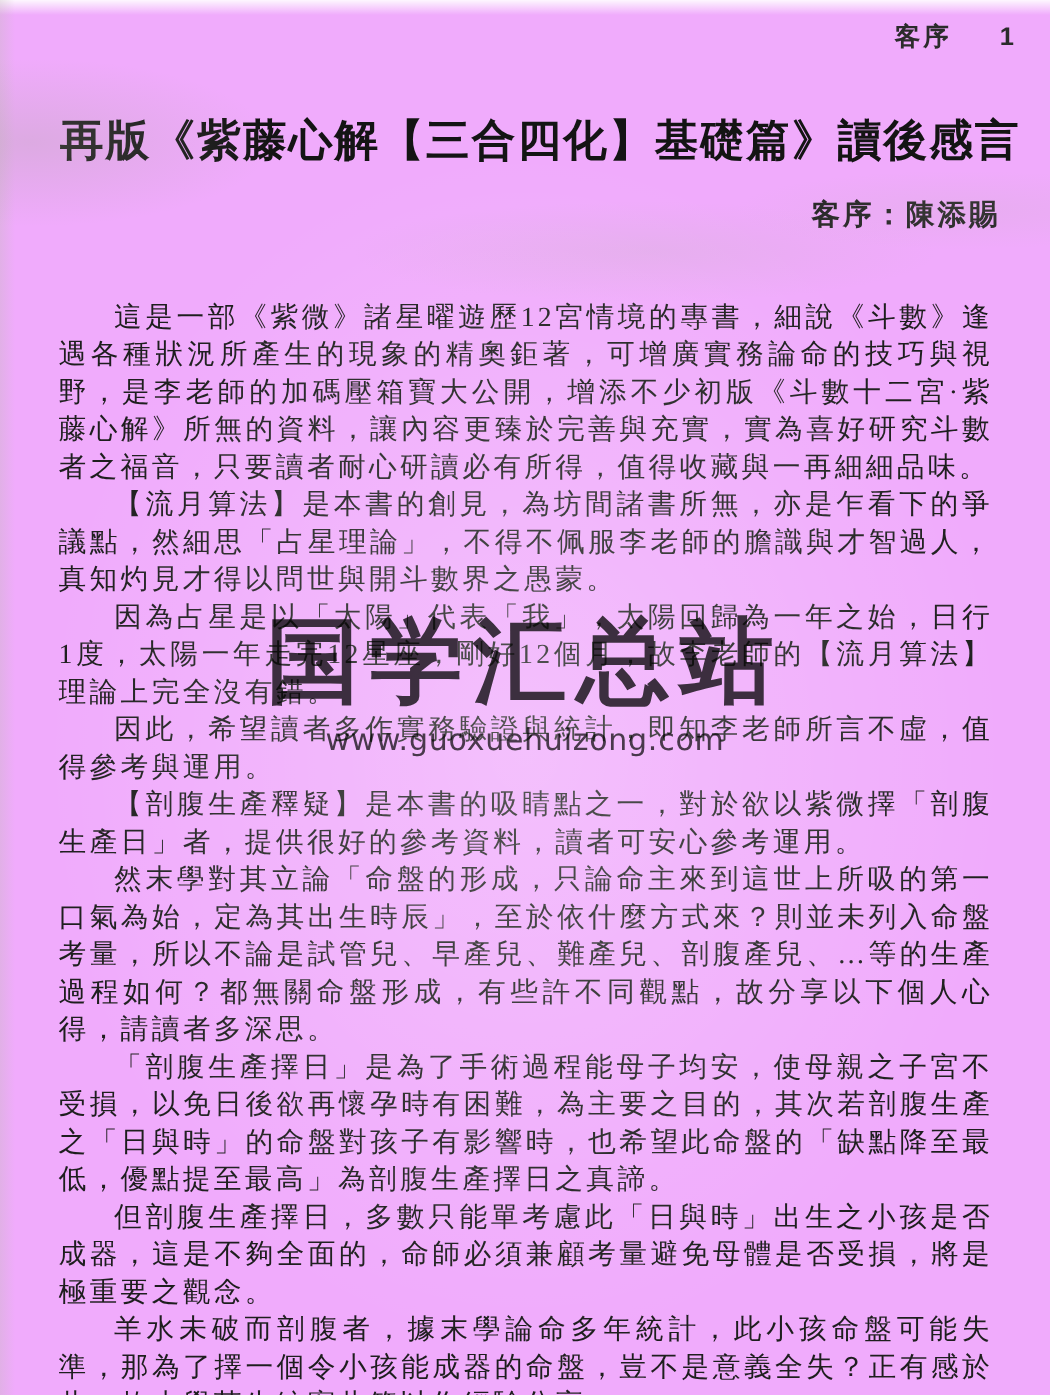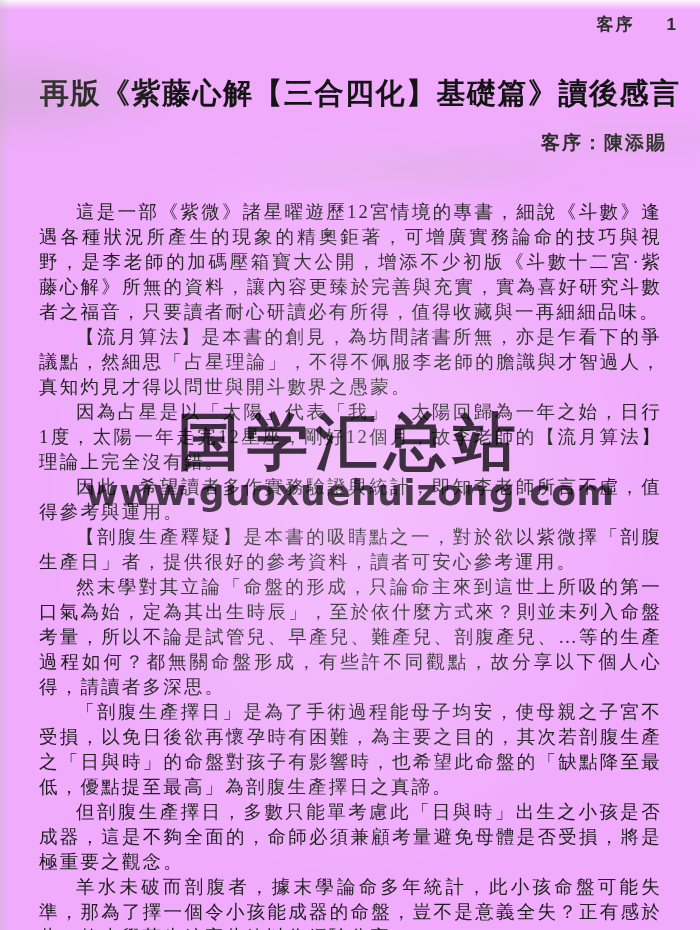--- a/index.html
+++ b/index.html
@@ -66,26 +66,25 @@
   }
   .watermark .wm-text {
     font-family:"Liberation Sans", sans-serif;
     font-size:62px; font-weight:bold;
     letter-spacing:7px;
     color:rgba(36,36,36,0.88);
     line-height:68px;
   }
   .watermark .wm-url {
     font-family:"DejaVu Sans", sans-serif;
-    font-size:36px;
+    font-size:20px;
     letter-spacing:0.5px;
     color:rgba(62,62,62,0.92);
     line-height:30px;
     margin-top:2px;
-    font-weight:bold;
   }
 </style>
 </head>
 <body>
 
 <div class="page">
 
   <div class="running-head">
     <span>客序</span>
     <span>1</span>

